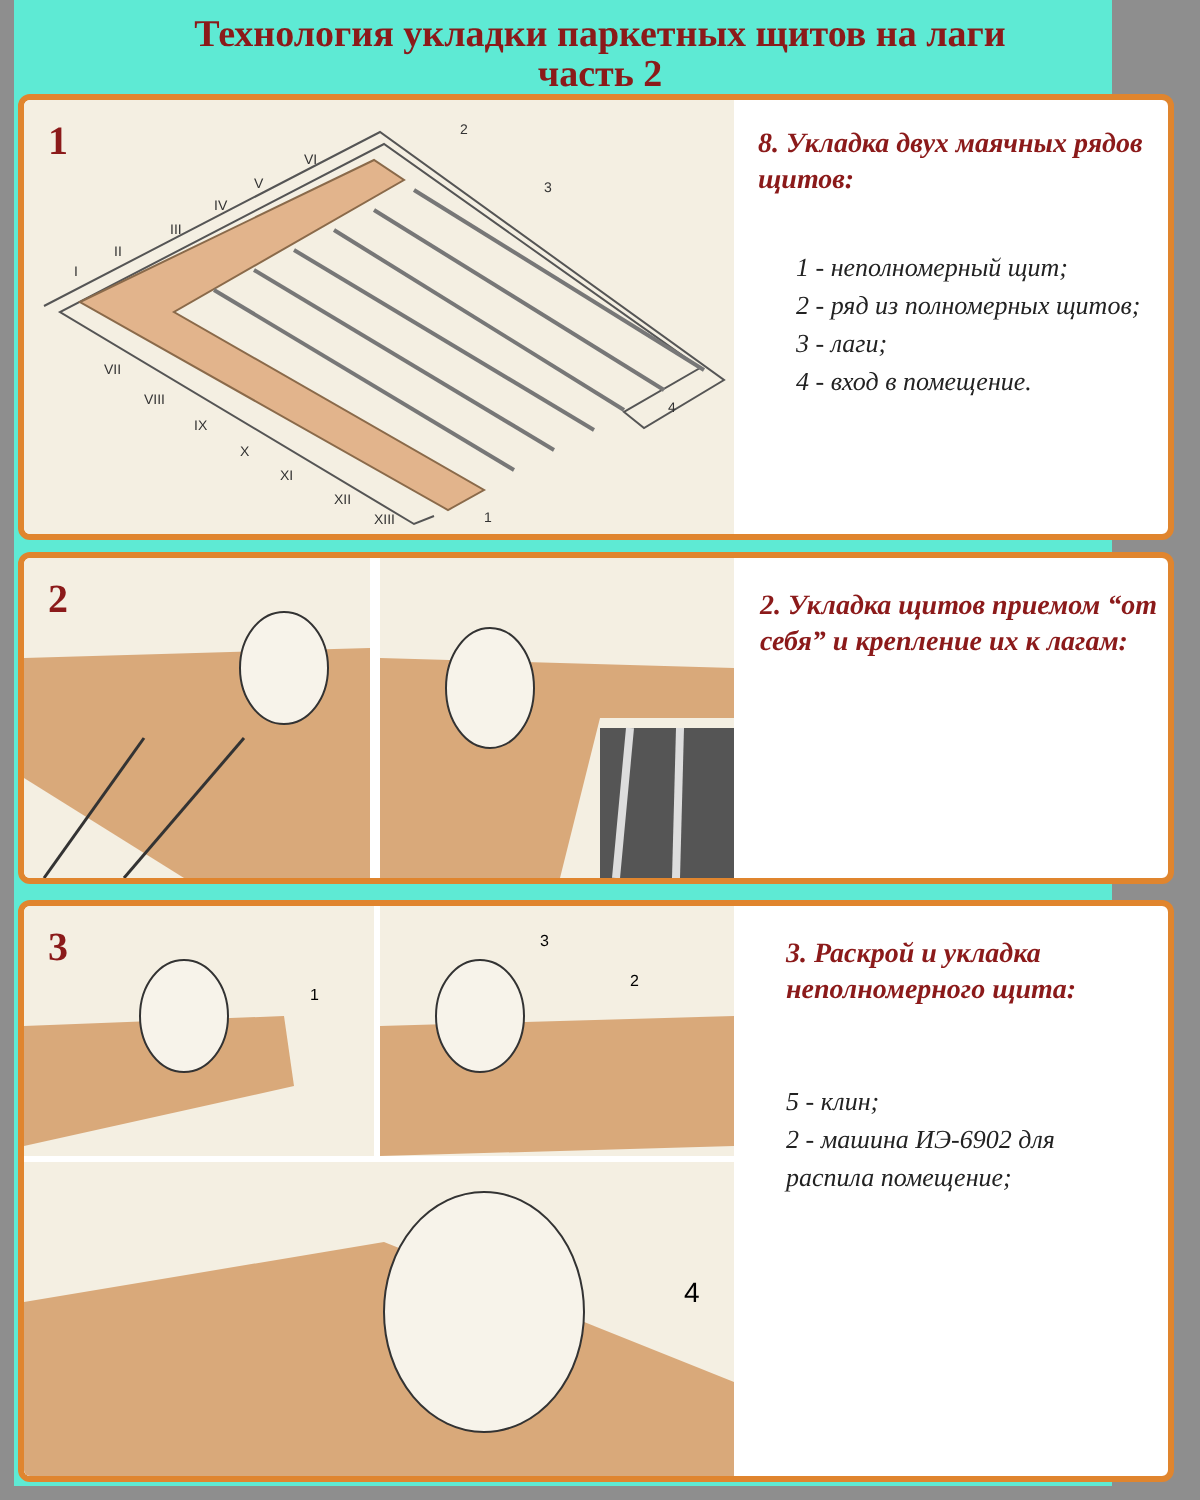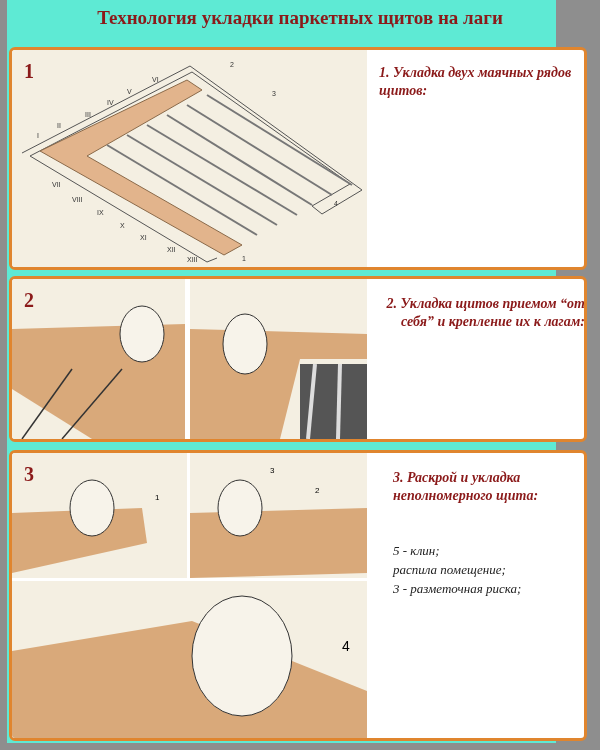--- a/index.html
+++ b/index.html
@@ -17,20 +17,21 @@
   .legend { position:absolute; color:#222; font-style:italic; font-size:13px; line-height:19px; }
   .legend div { white-space:nowrap; }
   svg { position:absolute; left:0; top:0; }
 </style>
 </head>
 <body>
 
 <div class="sheet">
   <div class="title">
     <div>Технология укладки паркетных щитов на лаги</div>
+    <div class="sub">часть 2</div>
   </div>
 
   <div class="panel p1">
     <div class="img" style="left:0;top:0;width:355px;height:217px;">
       <svg width="355" height="217" viewBox="0 0 355 217">
 
         <polyline points="10,103 178,16 350,140 310,164 300,156 338,134 180,22 18,106 195,212 205,208" fill="none" stroke="#555" stroke-width="1"></polyline>
 
         <polygon points="28,101 175,30 190,40 75,106 230,195 212,205" fill="#e2b48c" stroke="#8a6a4a" stroke-width="1"></polygon>
 
@@ -57,21 +58,27 @@
             <text x="155" y="202">XII</text>
             <text x="175" y="212">XIII</text>
           <text x="218" y="17">2</text>
             <text x="260" y="46">3</text>
             <text x="322" y="156">4</text>
             <text x="230" y="211">1</text>
         </g>
       </svg>
     </div>
     <div class="num">1</div>
-    <div class="caption" style="left:367px;top:14px;width:200px;">1.  Укладка двух маячных рядов щитов:</div>
+    <div class="caption" style="left:367px;top:14px;width:200px;">8.  Укладка двух маячных рядов щитов:</div>
+    <div class="legend" style="left:386px;top:74px;">
+      <div>1 - неполномерный щит;</div>
+      <div>2 - ряд из полномерных щитов;</div>
+      <div>3 - лаги;</div>
+      <div>4 - вход в помещение.</div>
+    </div>
   </div>
 
   <div class="panel p2">
     <div class="img" style="left:0;top:0;width:173px;height:160px;">
       <svg width="173" height="160">
         <polygon points="0,50 173,45 173,160 80,160 0,110" fill="#d9a97a"></polygon>
         <g stroke="#333" stroke-width="1.5">
             <line x1="10" y1="160" x2="60" y2="90"></line>
             <line x1="50" y1="160" x2="110" y2="90"></line>
           </g>
@@ -83,21 +90,21 @@
         <polygon points="0,50 177,55 177,80 110,80 90,160 0,160" fill="#d9a97a"></polygon>
         <rect x="110" y="85" width="67" height="75" fill="#555"></rect>
         <g stroke="#ddd" stroke-width="4">
             <line x1="125" y1="85" x2="118" y2="160"></line>
             <line x1="150" y1="85" x2="148" y2="160"></line>
           </g>
         <ellipse cx="55" cy="65" rx="22" ry="30" fill="#f7f3ea" stroke="#333"></ellipse>
       </svg>
     </div>
     <div class="num">2</div>
-    <div class="caption" style="left:368px;top:16px;width:205px;text-align:right;">2. Укладка щитов приемом “от себя” и крепление их к лагам:</div>
+    <div class="caption" style="left:368px;top:16px;width:205px;">2. Укладка щитов приемом “от себя” и крепление их к лагам:</div>
   </div>
 
   <div class="panel p3">
     <div class="img" style="left:0;top:0;width:175px;height:125px;">
       <svg width="175" height="125">
         <polygon points="0,60 130,55 135,90 0,120" fill="#d9a97a"></polygon>
         <ellipse cx="80" cy="55" rx="22" ry="28" fill="#f7f3ea" stroke="#333"></ellipse>
         <text x="143" y="47" font-size="8" font-family="Liberation Sans, sans-serif">1</text>
       </svg>
     </div>
@@ -113,17 +120,17 @@
       <svg width="355" height="160">
         <polygon points="0,70 180,40 355,110 355,160 0,160" fill="#d9a97a"></polygon>
         <ellipse cx="230" cy="75" rx="50" ry="60" fill="#f7f3ea" stroke="#333"></ellipse>
         <text x="330" y="70" font-size="14" font-family="Liberation Sans, sans-serif">4</text>
       </svg>
     </div>
     <div class="num">3</div>
     <div class="caption" style="left:381px;top:16px;width:185px;">3.  Раскрой и укладка неполномерного щита:</div>
     <div class="legend" style="left:381px;top:88px;">
       <div>5 - клин;</div>
+      <div>2 - машина ИЭ-6902 для</div>
       <div>распила помещение;</div>
-      <div>3 - разметочная риска;</div>
     </div>
   </div>
 </div>
 
 </body></html>

